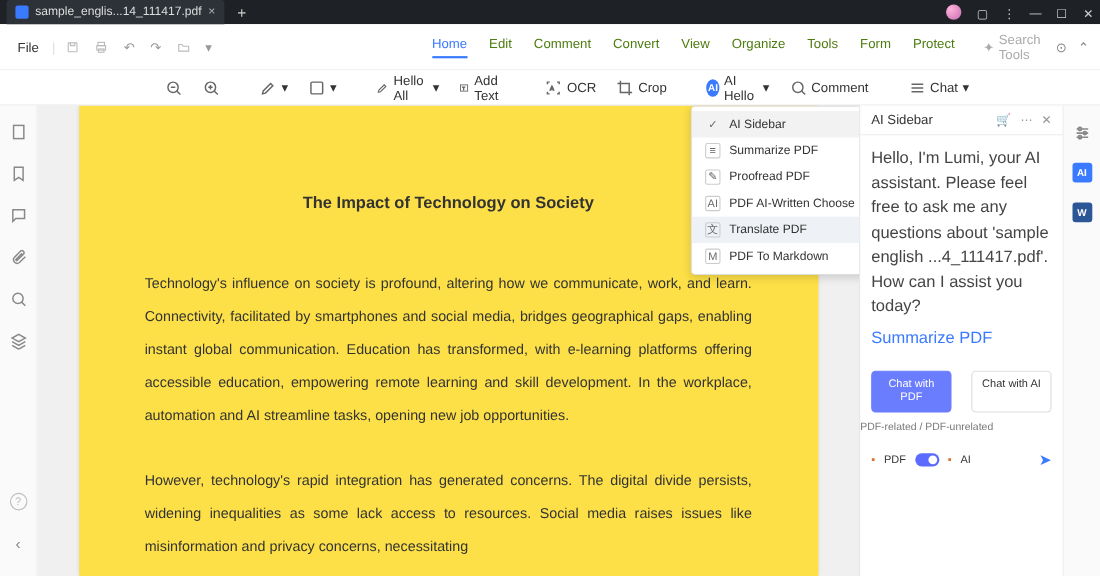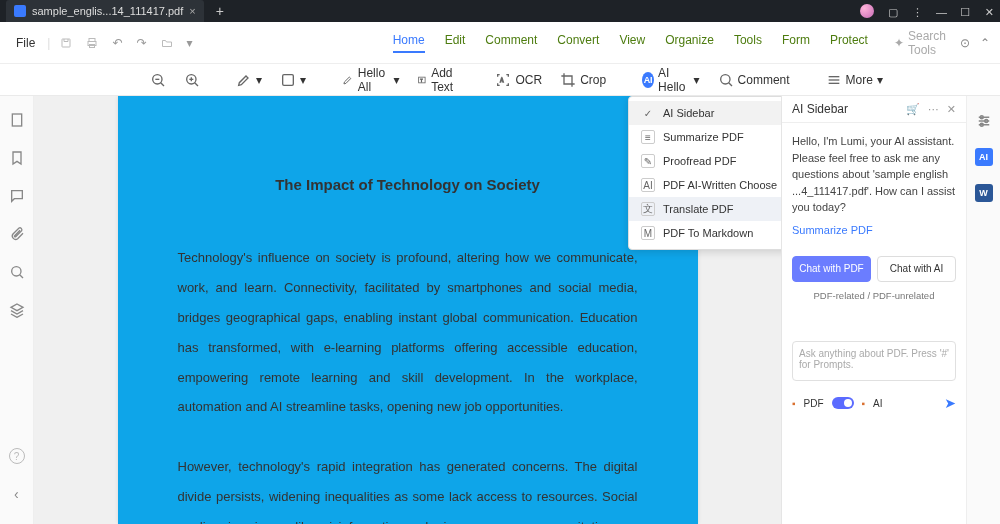--- a/index.html
+++ b/index.html
@@ -28,42 +28,42 @@
 .tool { display: flex; align-items: center; gap: 4px; cursor: pointer; }
 .tool svg, .tool .ico { width: 16px; height: 16px; }
 .ai-badge { width: 16px; height: 16px; border-radius: 50%; background: #3a7afe; color: #fff; font-size: 9px; display: flex; align-items: center; justify-content: center; font-weight: bold; }
 
 .main { display: flex; height: 428px; }
 .sidebar-left { width: 34px; background: #fafafa; border-right: 1px solid #eee; display: flex; flex-direction: column; align-items: center; padding-top: 16px; gap: 22px; }
 .sidebar-left .icn { width: 16px; height: 16px; color: #888; cursor: pointer; }
 .sidebar-left .help { margin-top: auto; margin-bottom: 60px; width: 16px; height: 16px; border: 1px solid #bbb; border-radius: 50%; color: #bbb; font-size: 10px; display: flex; align-items: center; justify-content: center; }
 
 .doc-area { flex: 1; background: #f0f0f0; display: flex; justify-content: center; overflow: hidden; position: relative; }
-.page { width: 580px; background: #0ea5e9; margin-top: 0; padding: 80px 60px 0 60px; box-shadow: 0 0 4px rgba(0,0,0,0.1); }
+.page { width: 672px; background: #fde047; margin-top: 0; padding: 80px 60px 0 60px; box-shadow: 0 0 4px rgba(0,0,0,0.1); }
 .page h1 { font-size: 15px; font-weight: bold; text-align: center; margin-bottom: 50px; }
 .page p { font-size: 13px; line-height: 2.3; text-align: justify; margin-bottom: 30px; }
 
 .ai-dropdown { position: absolute; top: 0; left: 594px; width: 170px; background: #fff; border: 1px solid #ddd; border-radius: 4px; box-shadow: 0 2px 8px rgba(0,0,0,0.15); padding: 4px 0; z-index: 10; }
 .ai-dropdown .dd-item { display: flex; align-items: center; gap: 8px; padding: 5px 12px; font-size: 11px; cursor: pointer; }
 .ai-dropdown .dd-item:hover, .ai-dropdown .dd-item.hover { background: #eef1f6; }
 .ai-dropdown .dd-item.selected { background: #f2f2f2; }
 .ai-dropdown .dd-ico { width: 14px; height: 14px; color: #666; display: flex; align-items: center; justify-content: center; font-size: 10px; border: 1px solid #ccc; border-radius: 2px; }
 .ai-dropdown .dd-item.selected .dd-ico { border: none; }
 
 .ai-panel { width: 185px; background: #fff; border-left: 1px solid #e5e5e5; display: flex; flex-direction: column; }
 .ai-panel-head { display: flex; align-items: center; padding: 6px 10px; border-bottom: 1px solid #eee; }
 .ai-panel-head .title { font-size: 12px; font-weight: 500; }
 .ai-panel-head .head-icons { margin-left: auto; display: flex; gap: 8px; color: #999; font-size: 11px; }
-.ai-greeting { padding: 10px; font-size: 11px; line-height: 1.5; color: #444; }
+.ai-greeting { padding: 10px; font-size: 15px; line-height: 1.5; color: #444; }
 .ai-greeting a { color: #3a7afe; text-decoration: none; display: block; margin-top: 6px; }
 .choose-type { text-align: center; font-size: 10.5px; font-weight: 500; margin-top: 120px; }
-.chat-buttons { display: flex; gap: 6px; padding: 8px 10px; }
+.chat-buttons { display: flex; gap: 18px; padding: 8px 10px; }
 .chat-btn { flex: 1; padding: 6px 4px; font-size: 10px; text-align: center; border-radius: 4px; cursor: pointer; border: 1px solid #ddd; line-height: 1.2; }
 .chat-btn.primary { background: #6b7dff; color: #fff; border-color: #6b7dff; }
-.subtext { text-align: center; font-size: 9.5px; color: #777; margin-bottom: 10px; }
+.subtext { font-size: 9.5px; color: #777; margin-bottom: 10px; }
 .ai-input { margin: 30px 10px 8px 10px; border: 1px solid #e0e0e0; border-radius: 4px; padding: 6px; font-size: 10px; color: #aaa; height: 40px; }
 .ai-footer { display: flex; align-items: center; padding: 6px 10px; gap: 8px; font-size: 10px; }
 .toggle { width: 22px; height: 12px; background: #5b6bff; border-radius: 6px; position: relative; }
 .toggle::after { content: ''; position: absolute; width: 8px; height: 8px; background: #fff; border-radius: 50%; top: 2px; right: 2px; }
 .send-icon { margin-left: auto; color: #3a7afe; font-size: 14px; }
 
 .sidebar-right { width: 34px; background: #fafafa; border-left: 1px solid #eee; display: flex; flex-direction: column; align-items: center; padding-top: 16px; gap: 18px; }
 .sidebar-right .icn { width: 18px; height: 18px; cursor: pointer; }
 .sidebar-right .ai-icn { background: #3a7afe; color: #fff; border-radius: 3px; font-size: 9px; display: flex; align-items: center; justify-content: center; font-weight: bold; }
 .sidebar-right .word-icn { background: #2b5797; color: #fff; border-radius: 3px; font-size: 9px; display: flex; align-items: center; justify-content: center; font-weight: bold; }
@@ -208,21 +208,21 @@
       </svg>
     <span>Comment</span>
   </span>
   <span class="sep"></span>
   <span class="tool">
     <svg width="16" height="16" viewBox="0 0 24 24" fill="none" stroke="#666" stroke-width="2">
         <line x1="4" y1="7" x2="20" y2="7"></line>
         <line x1="4" y1="12" x2="20" y2="12"></line>
         <line x1="4" y1="17" x2="20" y2="17"></line>
       </svg>
-    <span>More</span>▾
+    <span>Chat</span>▾
   </span>
 </div>
 
 <div class="main">
 
   <div class="sidebar-left">
     <span class="icn">
         <svg width="16" height="16" viewBox="0 0 24 24" fill="none" stroke="#888" stroke-width="2">
           <rect x="5" y="3" width="14" height="18"></rect>
         </svg>
@@ -302,21 +302,20 @@
     </div>
     <div class="ai-greeting">
       <span>Hello, I'm Lumi, your AI assistant. Please feel free to ask me any questions about 'sample english ...4_111417.pdf'. How can I assist you today?</span>
       <a>Summarize PDF</a>
     </div>
     <div class="chat-buttons">
       <div class="chat-btn primary">Chat with PDF</div>
       <div class="chat-btn">Chat with AI</div>
     </div>
     <div class="subtext">PDF-related / PDF-unrelated</div>
-    <div class="ai-input">Ask anything about PDF. Press '#' for Prompts.</div>
     <div class="ai-footer">
       <span style="color:#d97030;">▪</span>
       <span>PDF</span>
       <span class="toggle"></span>
       <span style="color:#d97030;">▪</span>
       <span>AI</span>
       <span class="send-icon">➤</span>
     </div>
   </div>
 

